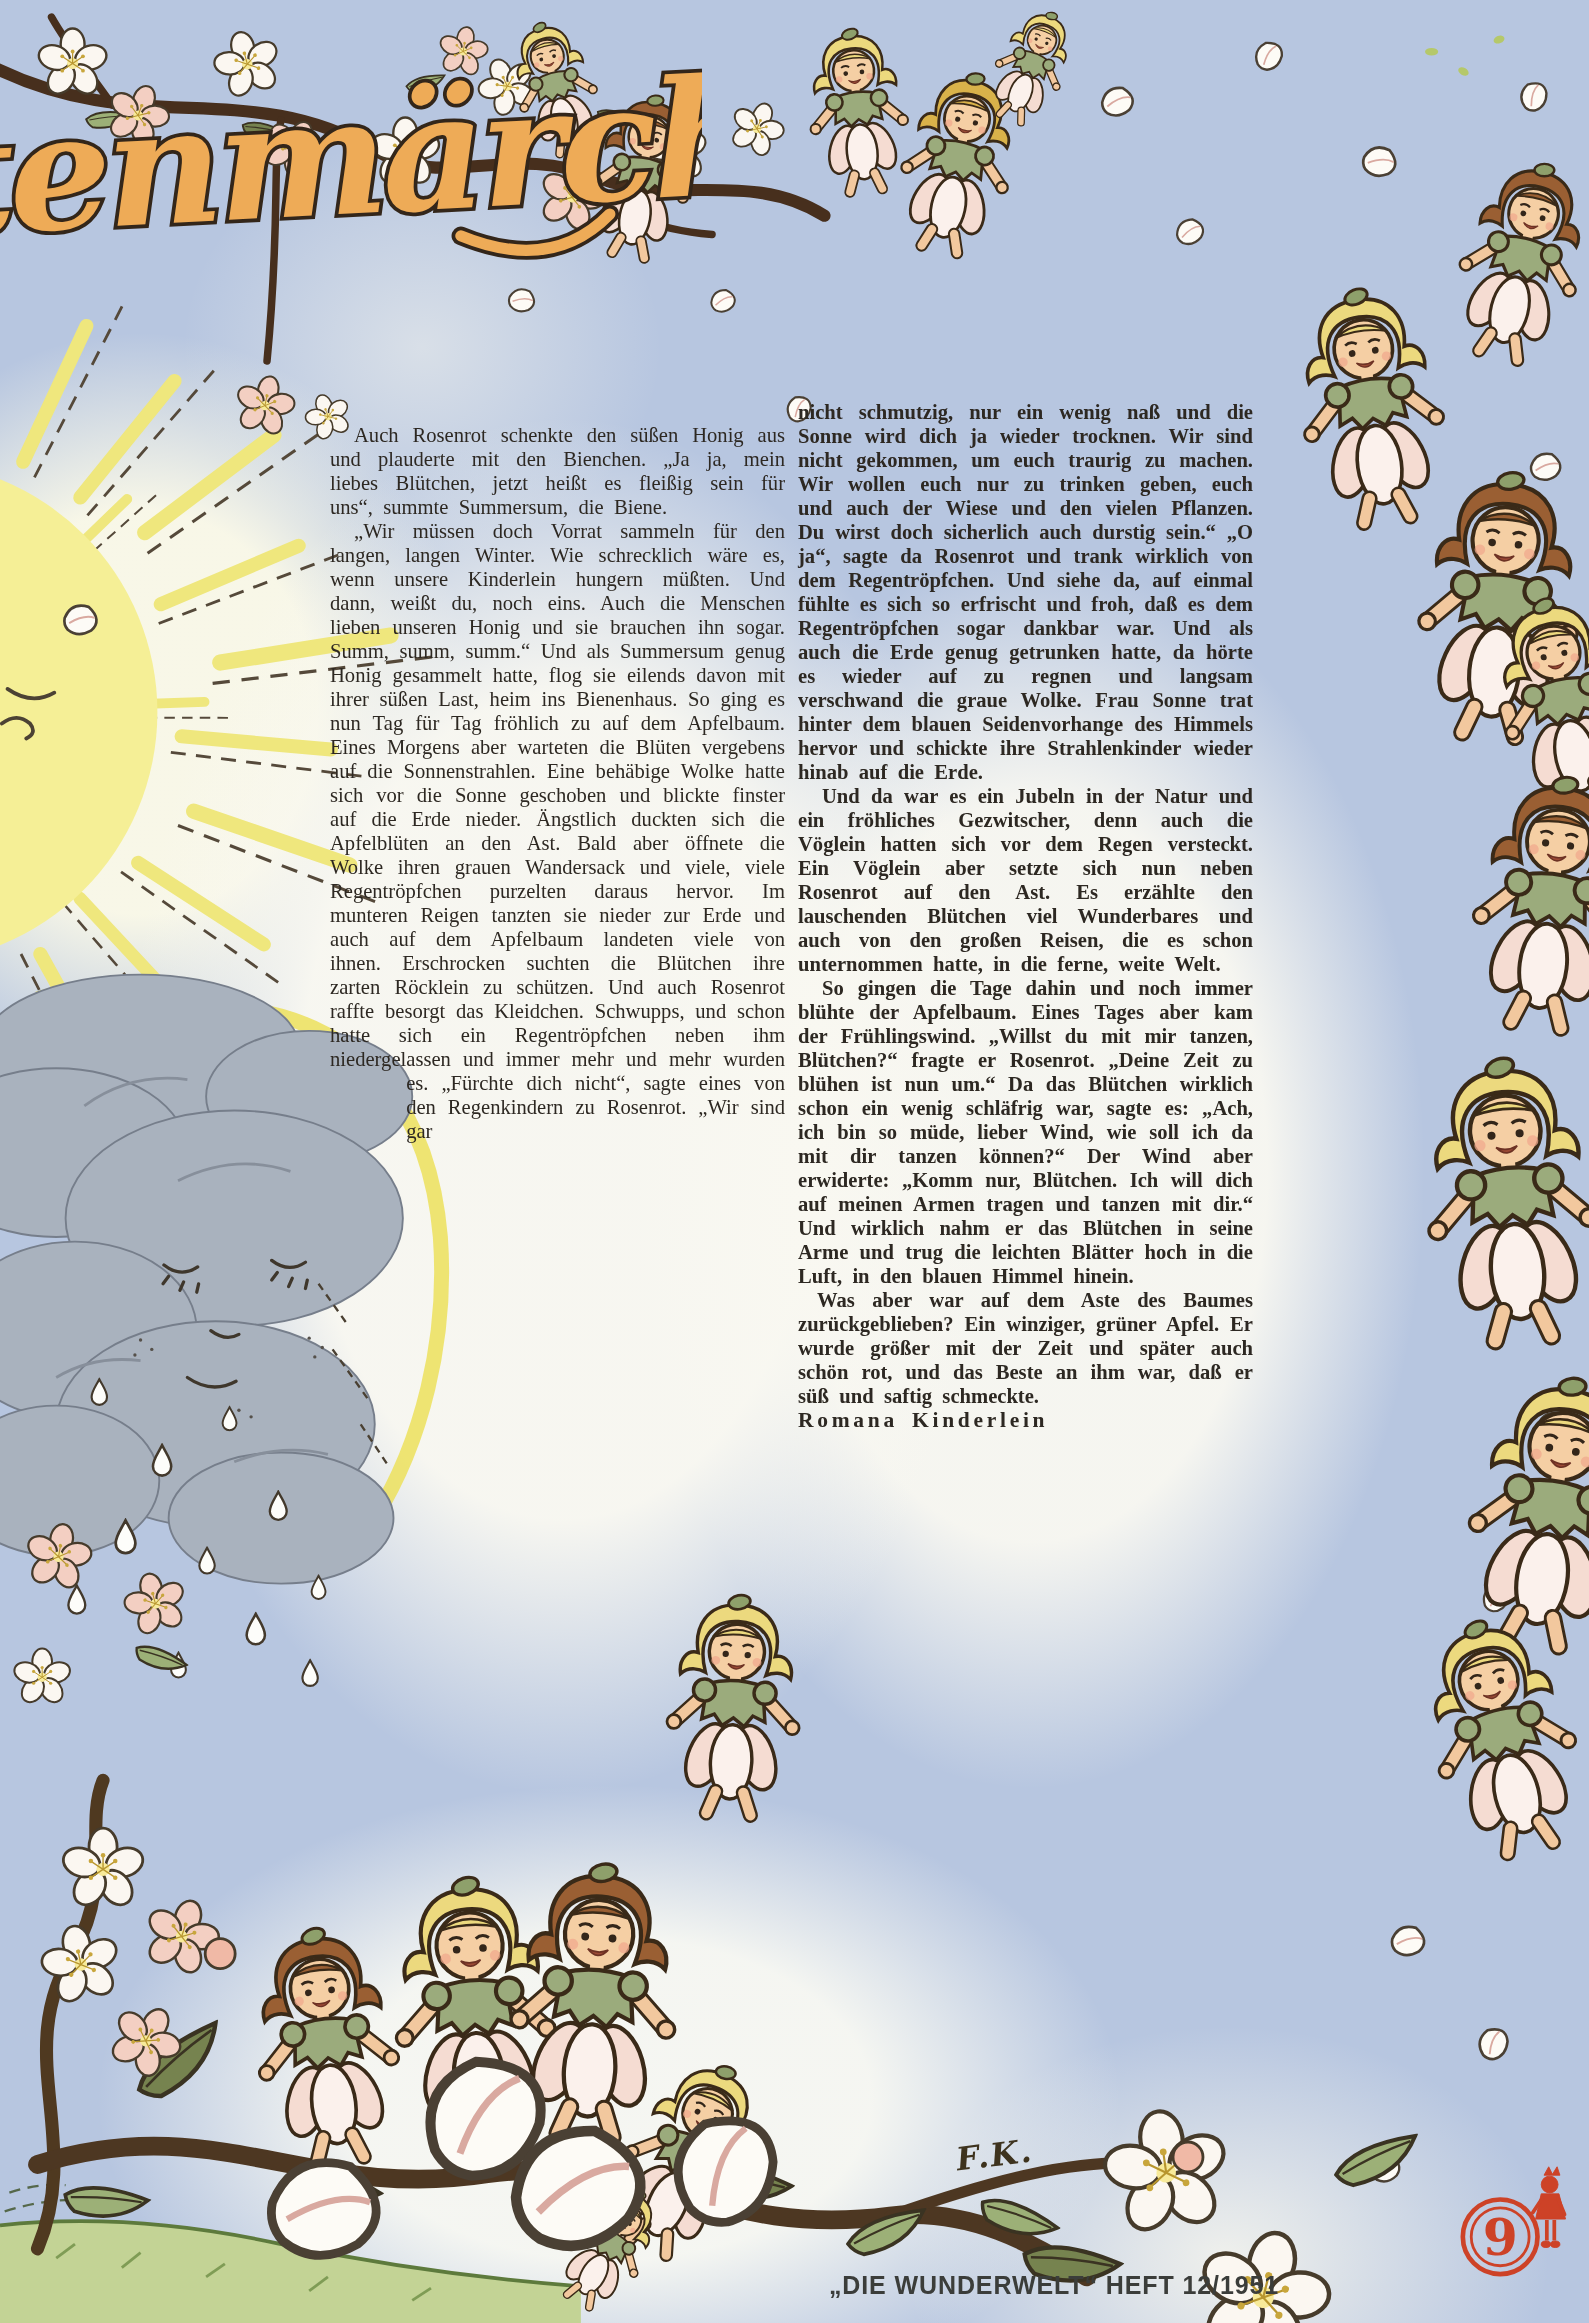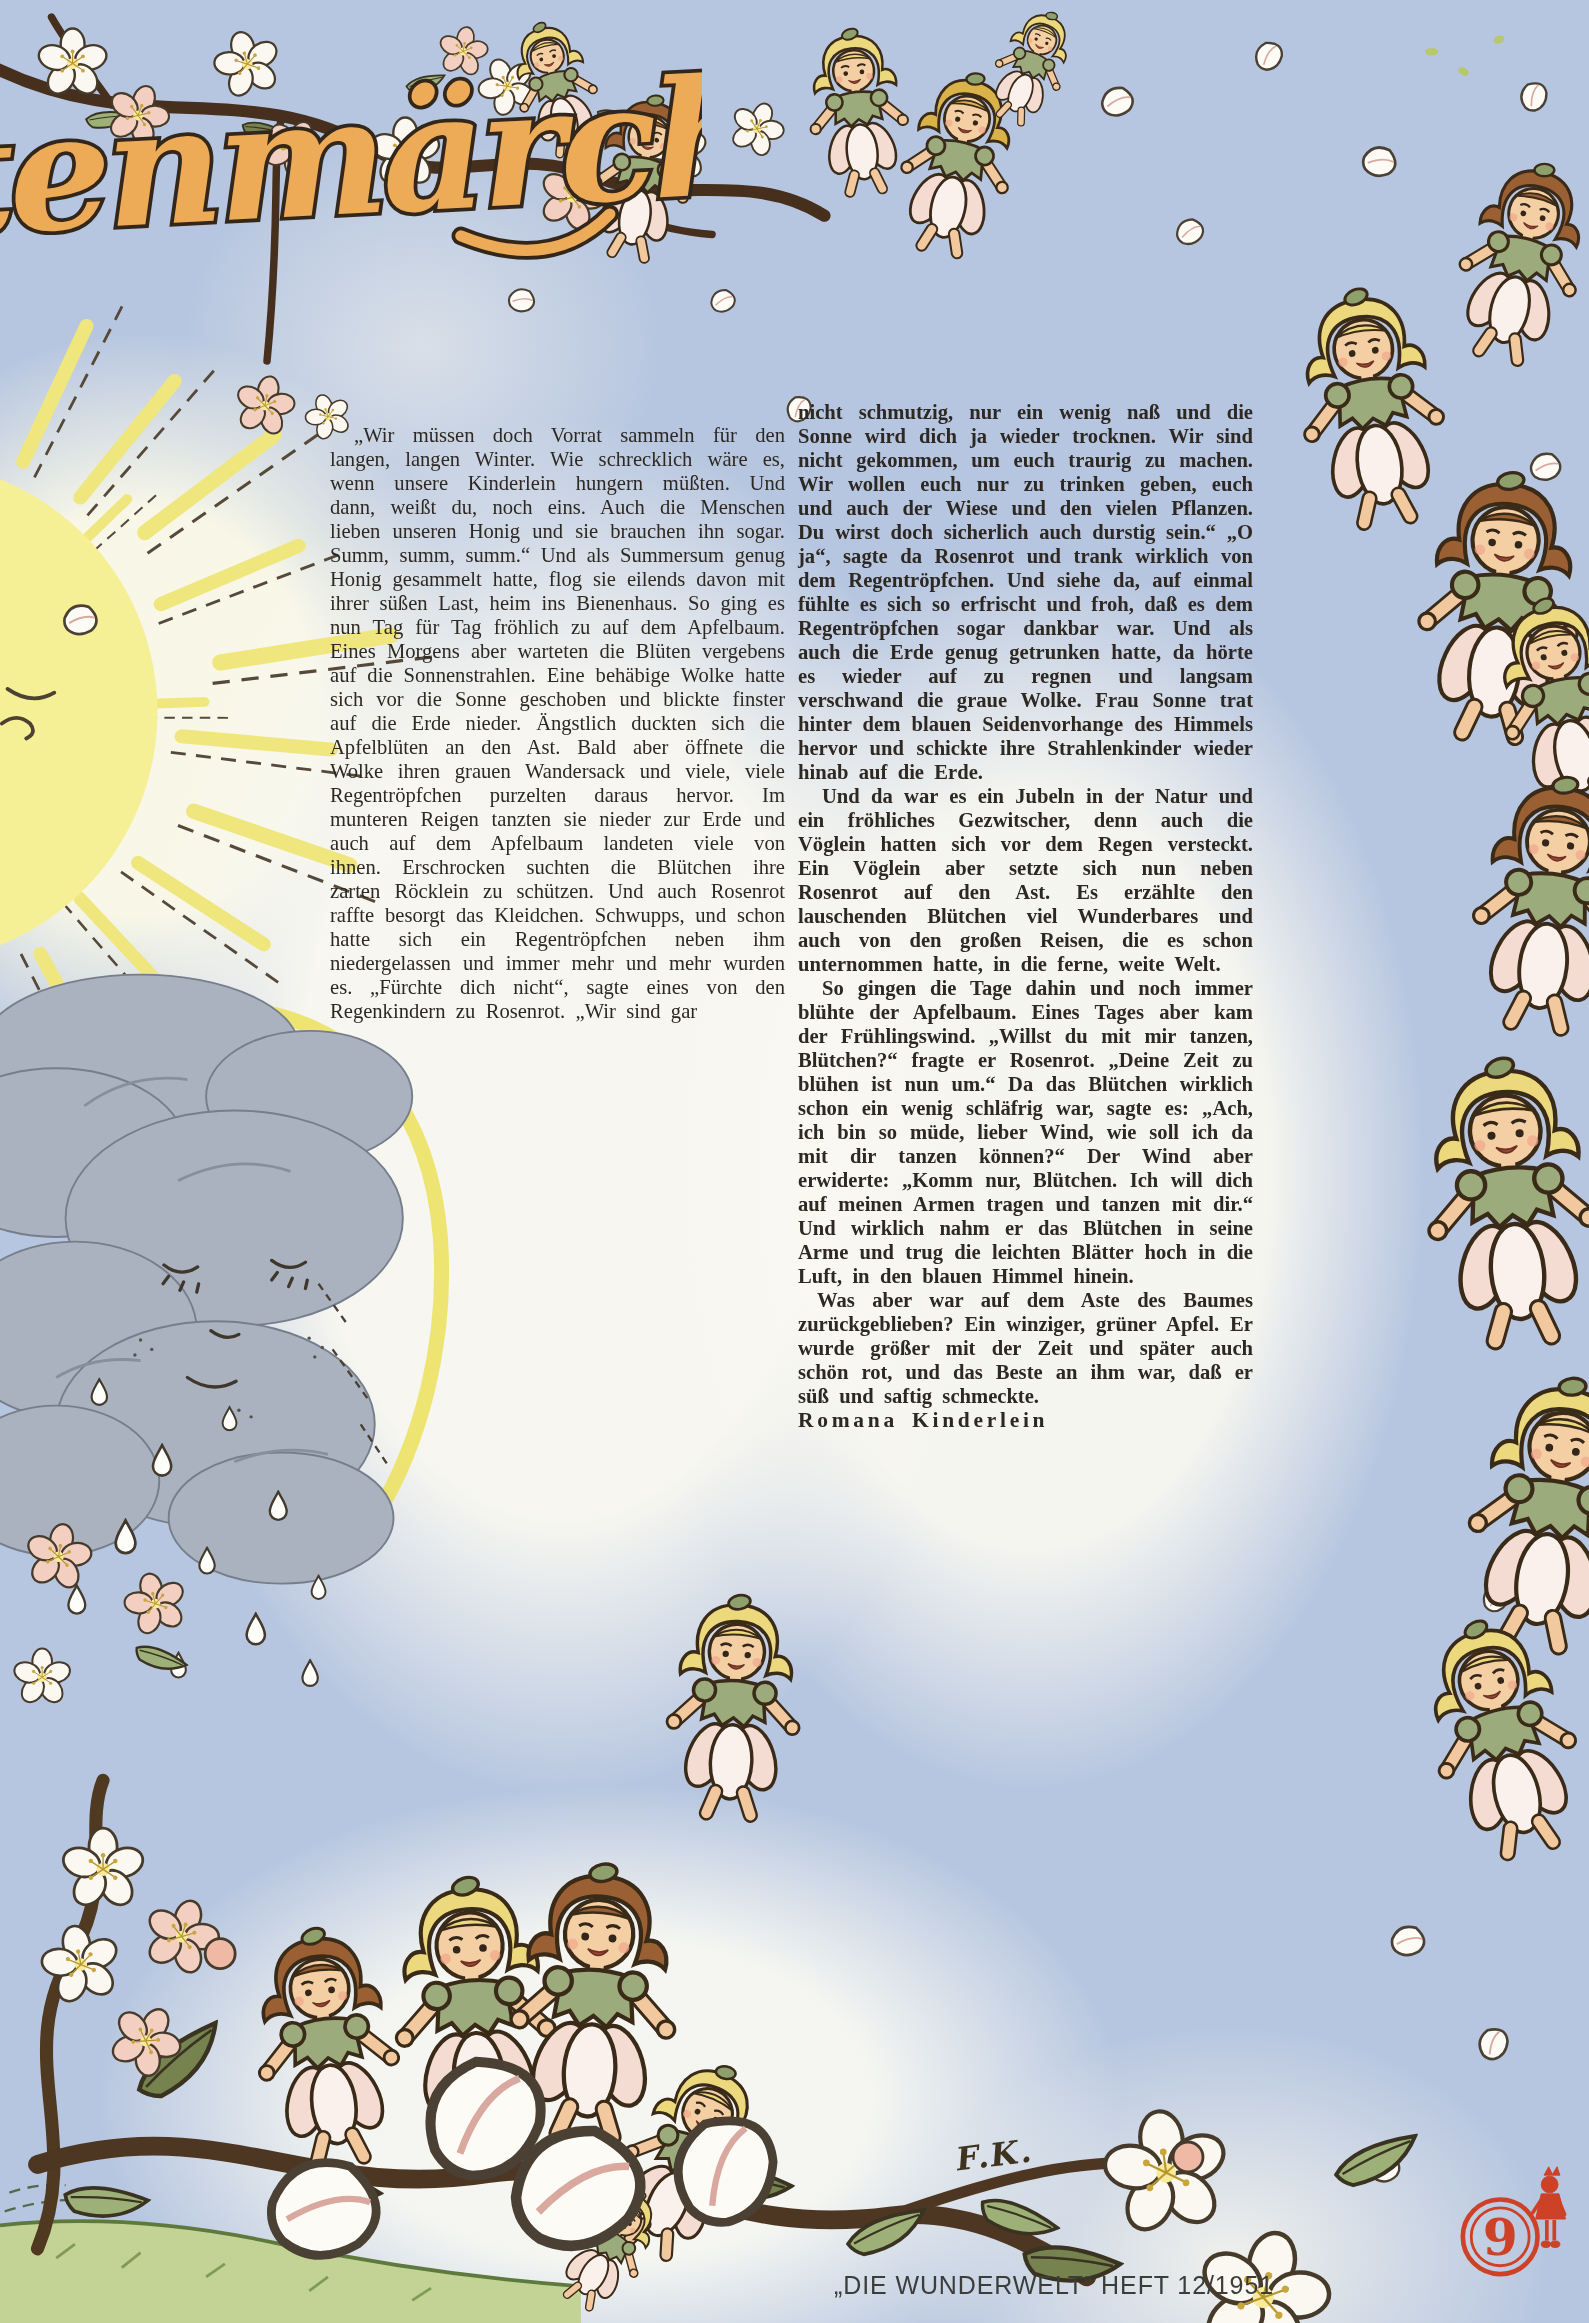--- a/index.html
+++ b/index.html
@@ -25,21 +25,21 @@
   .pushed{margin-left:111px;text-indent:19px;}
   .spacer-cloud{float:left;width:141px;height:1417px;
     shape-outside:polygon(0 47%,54% 47%,54% 67%,100% 67%,100% 100%,0 100%);}
   .spacer-fairy{float:right;width:120px;height:1417px;
     shape-outside:polygon(0 83%,100% 83%,100% 100%,0 100%);}
   .author{margin-top:24px;margin-left:98px;font-size:21.5px;letter-spacing:3.7px;white-space:nowrap;}
   .signature{position:absolute;left:956px;top:2136px;font-family:"DejaVu Serif",serif;
     font-style:italic;font-weight:bold;font-size:32px;color:#3e331e;
     transform:rotate(-7deg);letter-spacing:1.9px;}
   .footer{position:absolute;left:745px;top:2271px;width:618px;text-align:center;
-    font-family:"Liberation Sans",sans-serif;font-weight:normal;font-size:25px;
+    font-family:"Liberation Sans",sans-serif;font-weight:bold;font-size:25px;
     letter-spacing:0.9px;color:#3b3d3a;}
   .badge-svg{position:absolute;left:1458px;top:2164px;}
 </style>
 </head>
 <body>
 
 <div class="page">
 
   <svg class="illus" viewBox="0 0 1696 2480" xmlns="http://www.w3.org/2000/svg">
     <defs>
@@ -490,20 +490,21 @@
     <g transform="rotate(-3 350 180)">
       <path d="M560,235 q95,45 160,-15" fill="none" stroke="#33261a" stroke-width="20" stroke-linecap="round"></path>
       <path d="M560,235 q95,45 160,-15" fill="none" stroke="#eeab57" stroke-width="12" stroke-linecap="round"></path>
       <text x="8" y="205" font-family="DejaVu Serif, serif" font-style="italic" font-weight="bold" font-size="172" letter-spacing="-6" fill="#eeab57" stroke="#33261a" stroke-width="8" paint-order="stroke">tenmärchen</text>
     </g>
   </svg>
 
   <div class="col col-left">
     <div class="spacer-cloud"></div>
     <div class="spacer-fairy"></div>
+    <p class="indent">Auch Rosenrot schenkte den süßen Honig aus und plauderte mit den Bienchen. „Ja ja, mein liebes Blütchen, jetzt heißt es fleißig sein für uns“, summte Summersum, die Biene.</p>
     <p class="indent">„Wir müssen doch Vorrat sammeln für den langen, langen Winter. Wie schrecklich wäre es, wenn unsere Kinderlein hungern müßten. Und dann, weißt du, noch eins. Auch die Menschen lieben unseren Honig und sie brauchen ihn sogar. Summ, summ, summ.“ Und als Summersum genug Honig gesammelt hatte, flog sie eilends davon mit ihrer süßen Last, heim ins Bienenhaus. So ging es nun Tag für Tag fröhlich zu auf dem Apfelbaum. Eines Morgens aber warteten die Blüten vergebens auf die Sonnenstrahlen. Eine behäbige Wolke hatte sich vor die Sonne geschoben und blickte finster auf die Erde nieder. Ängstlich duckten sich die Apfelblüten an den Ast. Bald aber öffnete die Wolke ihren grauen Wandersack und viele, viele Regentröpfchen purzelten daraus hervor. Im munteren Reigen tanzten sie nieder zur Erde und auch auf dem Apfelbaum landeten viele von ihnen. Erschrocken suchten die Blütchen ihre zarten Röcklein zu schützen. Und auch Rosenrot raffte besorgt das Kleidchen. Schwupps, und schon hatte sich ein Regentröpfchen neben ihm niedergelassen und immer mehr und mehr wurden es. „Fürchte dich nicht“, sagte eines von den Regenkindern zu Rosenrot. „Wir sind gar</p>
   </div>
 
   <div class="col col-right">
     <p>nicht schmutzig, nur ein wenig naß und die Sonne wird dich ja wieder trocknen. Wir sind nicht gekommen, um euch traurig zu machen. Wir wollen euch nur zu trinken geben, euch und auch der Wiese und den vielen Pflanzen. Du wirst doch sicherlich auch durstig sein.“ „O ja“, sagte da Rosenrot und trank wirklich von dem Regentröpfchen. Und siehe da, auf einmal fühlte es sich so erfrischt und froh, daß es dem Regentröpfchen sogar dankbar war. Und als auch die Erde genug getrunken hatte, da hörte es wieder auf zu regnen und langsam verschwand die graue Wolke. Frau Sonne trat hinter dem blauen Seidenvorhange des Himmels hervor und schickte ihre Strahlenkinder wieder hinab auf die Erde.</p>
     <p class="indent">Und da war es ein Jubeln in der Natur und ein fröhliches Gezwitscher, denn auch die Vöglein hatten sich vor dem Regen versteckt. Ein Vöglein aber setzte sich nun neben Rosenrot auf den Ast. Es erzählte den lauschenden Blütchen viel Wunderbares und auch von den großen Reisen, die es schon unternommen hatte, in die ferne, weite Welt.</p>
     <p class="indent">So gingen die Tage dahin und noch immer blühte der Apfelbaum. Eines Tages aber kam der Frühlingswind. „Willst du mit mir tanzen, Blütchen?“ fragte er Rosenrot. „Deine Zeit zu blühen ist nun um.“ Da das Blütchen wirklich schon ein wenig schläfrig war, sagte es: „Ach, ich bin so müde, lieber Wind, wie soll ich da mit dir tanzen können?“ Der Wind aber erwiderte: „Komm nur, Blütchen. Ich will dich auf meinen Armen tragen und tanzen mit dir.“ Und wirklich nahm er das Blütchen in seine Arme und trug die leichten Blätter hoch in die Luft, in den blauen Himmel hinein.</p>
     <p class="pushed">Was aber war auf dem Aste des Baumes zurückgeblieben? Ein winziger, grüner Apfel. Er wurde größer mit der Zeit und später auch schön rot, und das Beste an ihm war, daß er süß und saftig schmeckte.</p>
     <p class="author">Romana Kinderlein</p>
   </div>

